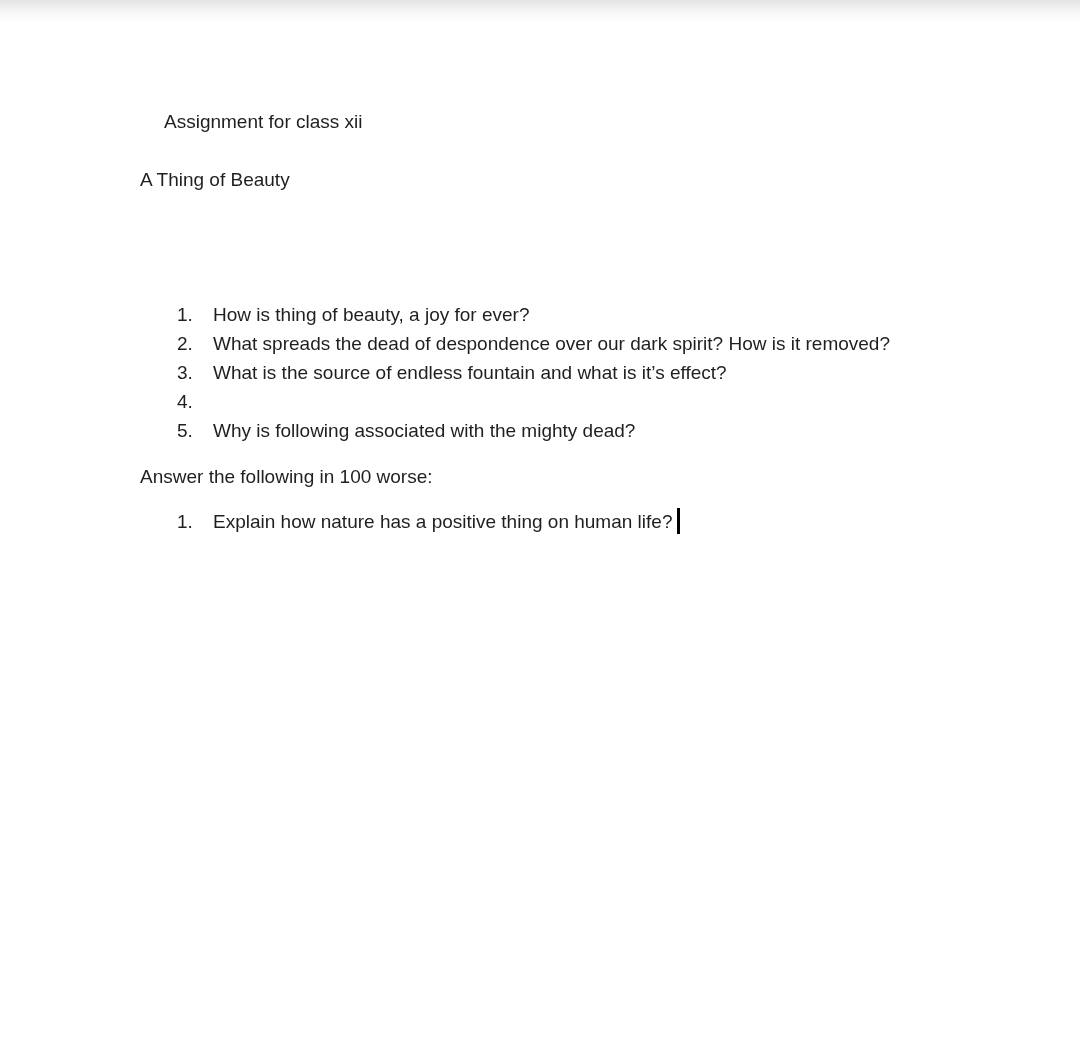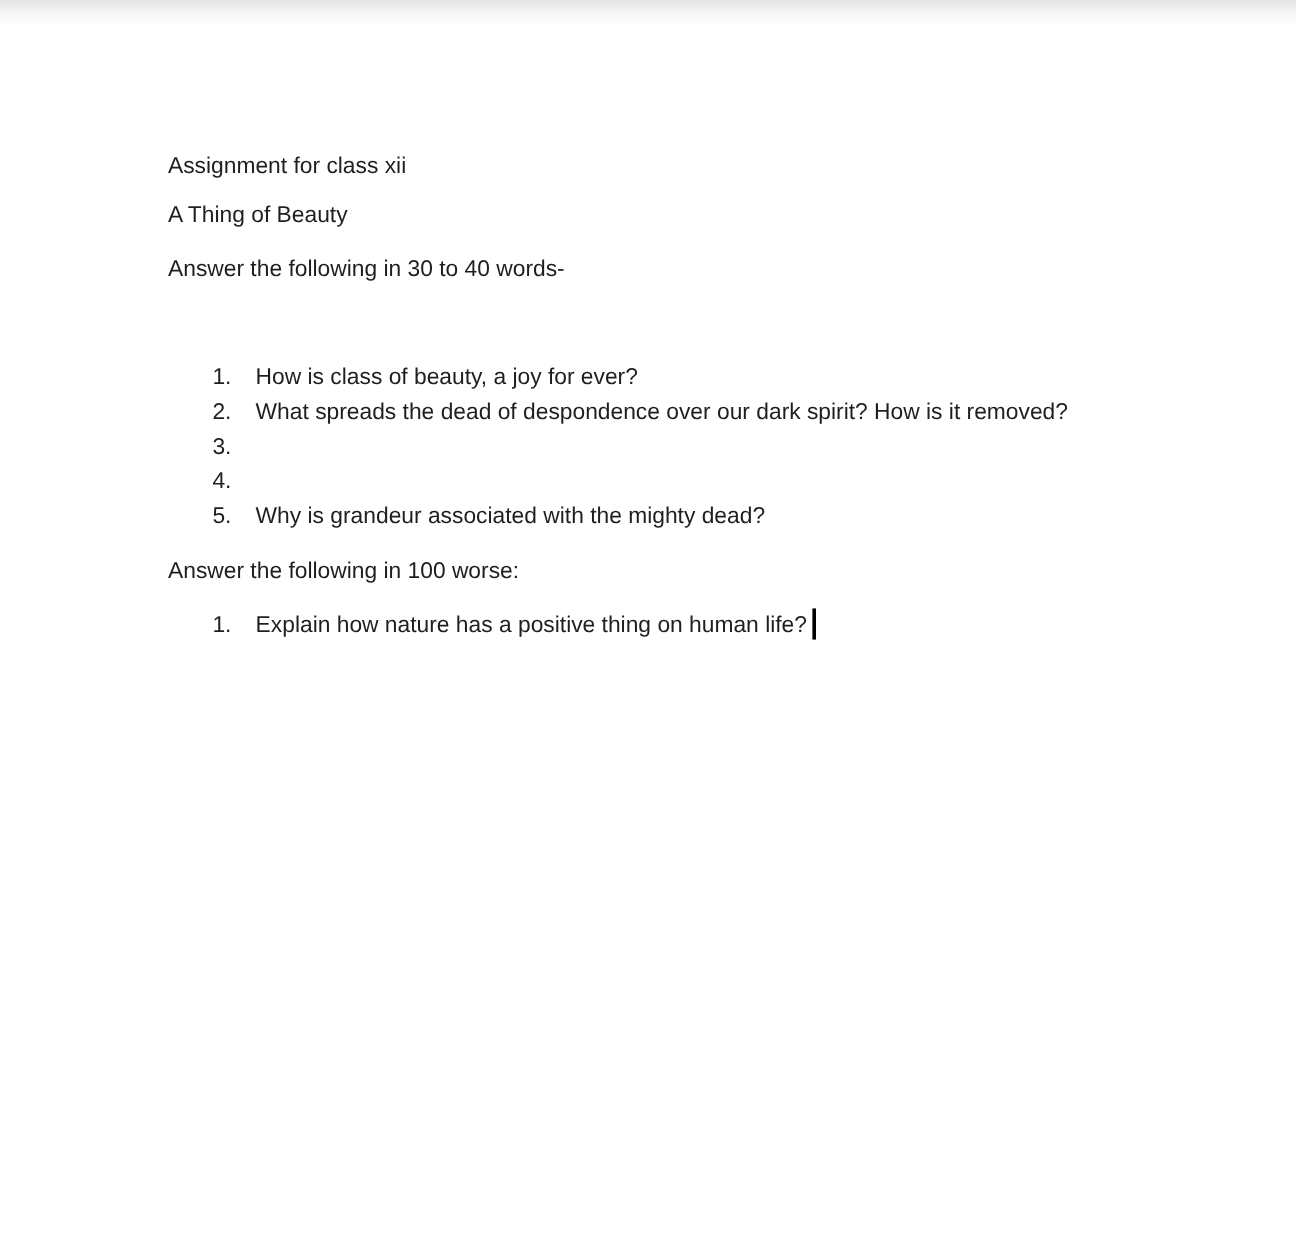--- a/index.html
+++ b/index.html
@@ -29,21 +29,21 @@
     inset: 0;
     cursor: text;
   }
   .para {
     position: absolute;
     left: 140px;
     right: 60px;
     line-height: 29px;
     white-space: nowrap;
   }
-  #p-heading   { top: 124px; }
+  #p-heading   { top: 107px; margin-left: 24px; }
   #p-subheading{ top: 165px; }
   #p-instr1    { top: 210px; }
   #p-instr2    { top: 462px; }
   .qlist {
     position: absolute;
     left: 140px;
     right: 40px;
   }
   #qlist-short { top: 300px; }
   #qlist-long  { top: 507px; }
@@ -79,45 +79,45 @@
 <body>
 
 <div class="top-shade"></div>
 
 <div class="doc">
 
   <div class="para" id="p-heading">Assignment for class xii</div>
 
   <div class="para" id="p-subheading">A Thing of Beauty</div>
 
-  <div class="para" id="p-instr1">Answer the following in 30 to 40 words-</div>
 
   <div class="qlist" id="qlist-short">
 
     <div class="q-row">
       <span class="q-num">1.</span>
-      <span class="q-text">How is class of beauty, a joy for ever?</span>
+      <span class="q-text">How is thing of beauty, a joy for ever?</span>
     </div>
 
     <div class="q-row">
       <span class="q-num">2.</span>
       <span class="q-text">What spreads the dead of despondence over our dark spirit? How is it removed?</span>
     </div>
 
     <div class="q-row">
       <span class="q-num">3.</span>
+      <span class="q-text">What is the source of endless fountain and what is it’s effect?</span>
     </div>
 
     <div class="q-row">
       <span class="q-num">4.</span>
     </div>
 
     <div class="q-row">
       <span class="q-num">5.</span>
-      <span class="q-text">Why is grandeur associated with the mighty dead?</span>
+      <span class="q-text">Why is following associated with the mighty dead?</span>
     </div>
 
   </div>
 
   <div class="para" id="p-instr2">Answer the following in 100 worse:</div>
 
   <div class="qlist" id="qlist-long">
     <div class="q-row">
       <span class="q-num">1.</span>
       <span class="q-text"><span>Explain how nature has a positive thing on human life?</span><span class="caret"></span></span>

